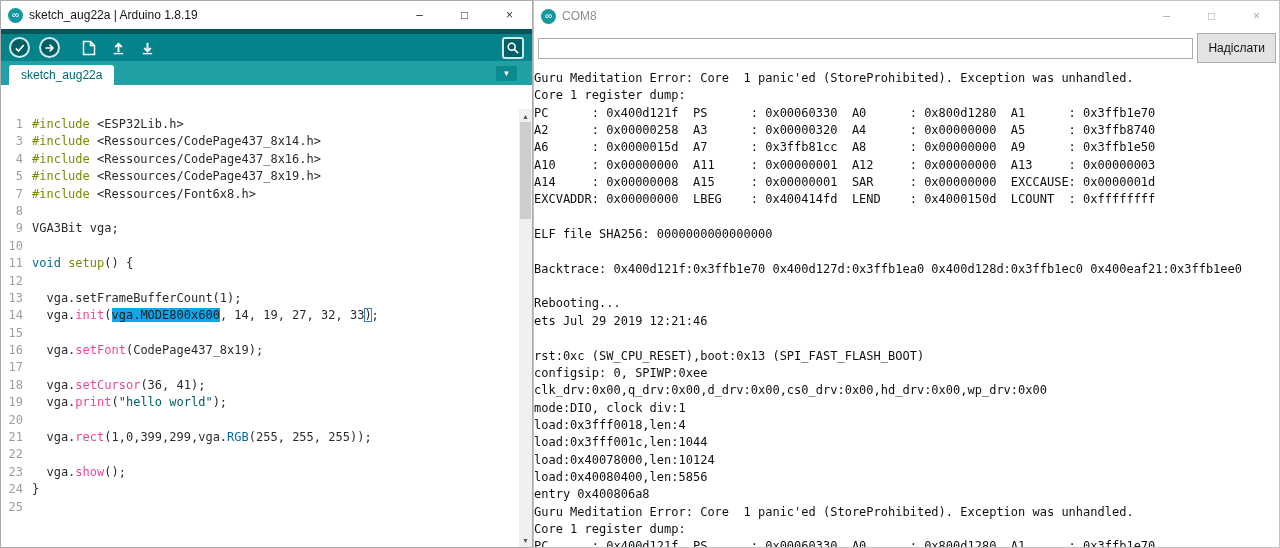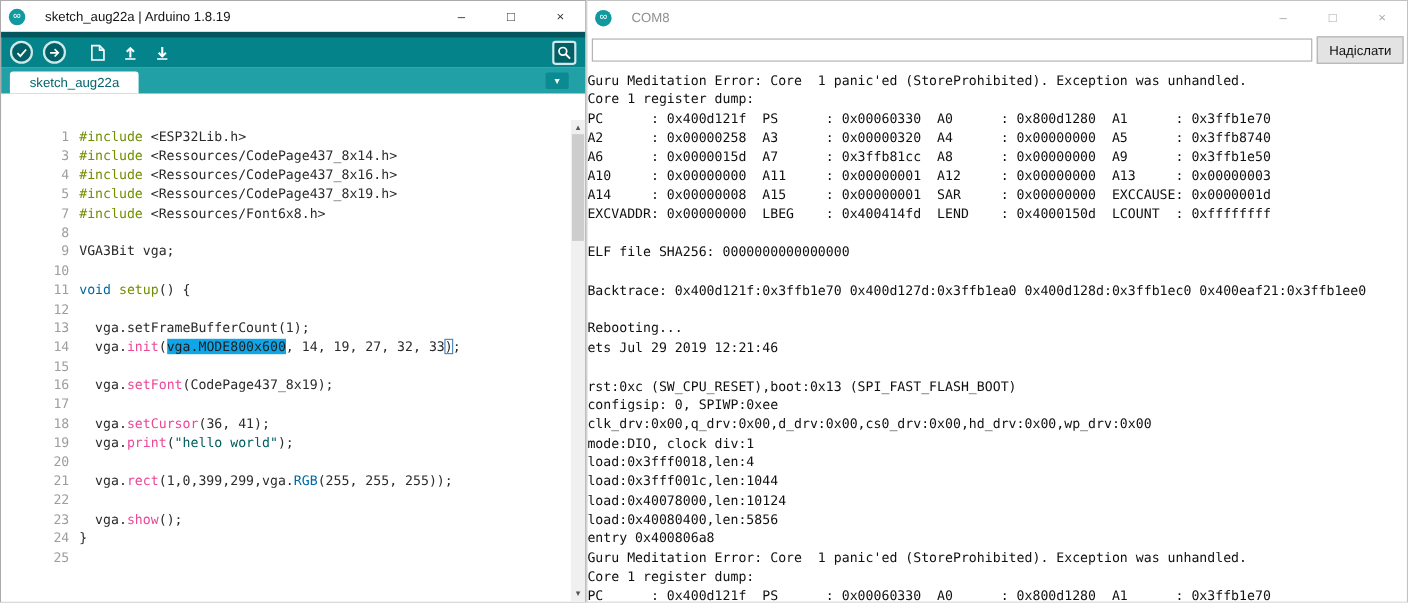--- a/index.html
+++ b/index.html
@@ -8,21 +8,21 @@
             font-family: "Liberation Sans", sans-serif; overflow: hidden; }
   .win { position: absolute; top: 0; height: 548px; background: #fff; border: 1px solid #ABABAB; overflow: hidden; }
   .win.ide { left: 0; width: 533px; }
   .win.serial { left: 533px; width: 747px; border-color: #C2C2C2; }
 
   
   .tbar { height: 28px; display: flex; align-items: center; padding-left: 7px; background: #fff; font-size: 12px; color: #141414; }
   .serial .tbar { height: 30px; color: #8F8F8F; }
   .app-ico { display: inline-flex; align-items: center; justify-content: center; width: 15px; height: 15px;
              border-radius: 50%; background: #12999F; color: #fff; font-size: 10px; line-height: 1; margin-right: 6px; flex: 0 0 auto; }
-  .wtitle { white-space: nowrap; margin-left: 12px; }
+  .wtitle { white-space: nowrap; }
   .wc { margin-left: auto; display: flex; height: 100%; }
   .wc-btn { width: 45px; height: 100%; display: flex; align-items: center; justify-content: center;
             font-size: 12px; color: #333; cursor: default; }
   .serial .wc-btn { color: #A9A9A9; }
 
   
   .menubar { height: 19px; display: flex; align-items: center; padding-left: 4px; font-size: 12px; color: #000; }
   .menu-item { padding: 0 5px; white-space: nowrap; }
 
   
@@ -30,50 +30,50 @@
   .tb-circle { width: 21px; height: 21px; border-radius: 50%; background: #015F66; border: 2px solid #CFE9EA;
                display: inline-flex; align-items: center; justify-content: center; flex: 0 0 auto; }
   .tb-flat { width: 20px; height: 20px; display: inline-flex; align-items: center; justify-content: center; flex: 0 0 auto; }
   .tb-flat.grp { margin-left: 10px; }
   .tb-right { margin-left: auto; width: 22px; height: 22px; border-radius: 3px; background: #015F66; border: 2px solid #CFE9EA;
               display: inline-flex; align-items: center; justify-content: center; flex: 0 0 auto; }
 
   
   .tabbar { height: 24px; background: #21A0A6; position: relative; display: flex; align-items: flex-end; padding-left: 8px; }
   .tab { height: 20px; background: #FFFFFF; color: #00666C; font-size: 12px; display: inline-flex; align-items: center;
-         padding: 0 18px; border-radius: 3px 3px 0 0; white-space: nowrap; }
+         padding: 0 12px; border-radius: 3px 3px 0 0; white-space: nowrap; }
   .tab-menu { position: absolute; right: 15px; top: 5px; width: 21px; height: 15px; background: #0B8A91; border-radius: 2px;
               display: flex; align-items: center; justify-content: center; }
   .tri { color: #fff; font-size: 8px; line-height: 1; }
 
   
   .editor { position: absolute; top: 108px; left: 0; right: 0; bottom: 0; background: #fff; overflow: hidden; }
   .code-area { padding-top: 7px; font-family: "DejaVu Sans Mono", "Liberation Mono", monospace; font-size: 12px; }
-  .cl { height: 17.4px; line-height: 17.4px; white-space: pre; padding-left: 40px; }
+  .cl { height: 17.4px; line-height: 17.4px; white-space: pre; }
   .ln { display: inline-block; width: 22px; text-align: right; color: #9E9E9E; margin-right: 9px; }
   .tok-p { color: #2B2B2B; }
   .tok-d { color: #728E00; }
   .tok-k { color: #0369a1; }
   .tok-f { color: #ec4899; }
   .tok-s { color: #005C5F; }
   .tok-h { background: #0ea5e9; color: #1E1E1E; }
   .tok-b { outline: 1px solid #3F7FBF; outline-offset: -1px; color: #2B2B2B; }
 
   
   .vscroll { position: absolute; top: 0; right: 0; width: 13px; height: 100%; background: #F0F0F0; }
   .sarr { position: absolute; left: 0; width: 13px; height: 14px; display: flex; align-items: center; justify-content: center;
           font-size: 7px; color: #555; }
   .sarr.up { top: 0; } .sarr.down { bottom: 0; }
   .sthumb { position: absolute; left: 1px; top: 13px; width: 11px; height: 97px; background: #CDCDCD; }
 
   
   .sendrow { display: flex; align-items: center; padding: 2px 3px 3px 4px; gap: 4px; }
   .sendrow input { flex: 1; height: 21px; border: 1px solid #ACACAC; font-size: 12px; padding: 0 4px; outline: none;
                    font-family: "Liberation Sans", sans-serif; }
-  .sendrow button { height: 25px; padding: 0 10px; background: #E3E3E3; border: 1px solid #ADADAD; font-size: 12px;
+  .sendrow button { height: 30px; padding: 0 10px; background: #E3E3E3; border: 1px solid #ADADAD; font-size: 12px;
                     color: #111; font-family: "Liberation Sans", sans-serif; white-space: nowrap; }
   .sout { margin: 0; padding: 4px 0 0 0; font-family: "DejaVu Sans Mono", "Liberation Mono", monospace; font-size: 12px;
           line-height: 17.35px; color: #101010; white-space: pre; overflow: hidden; height: calc(100% - 58px); }
 </style>
 </head>
 <body>
 
 <div class="screen">
 
   <section class="win ide">

